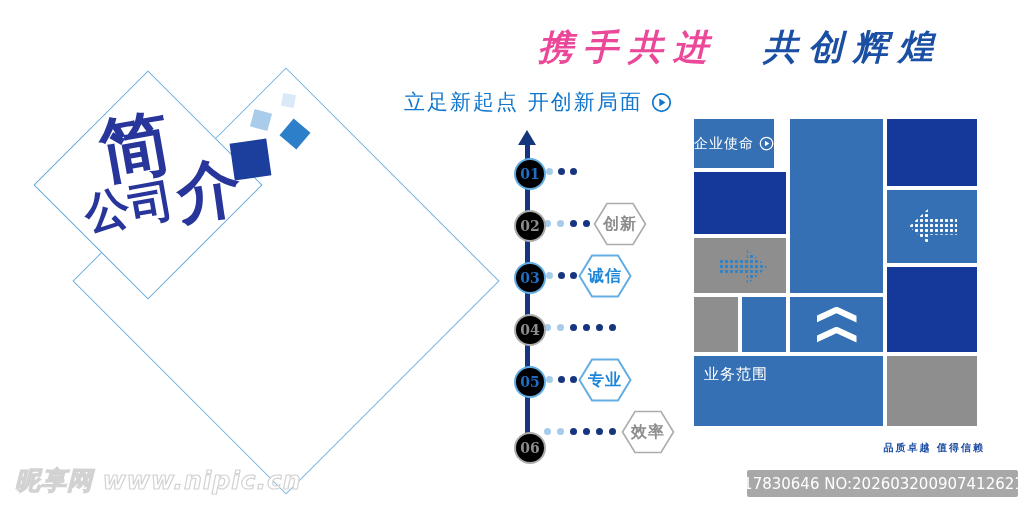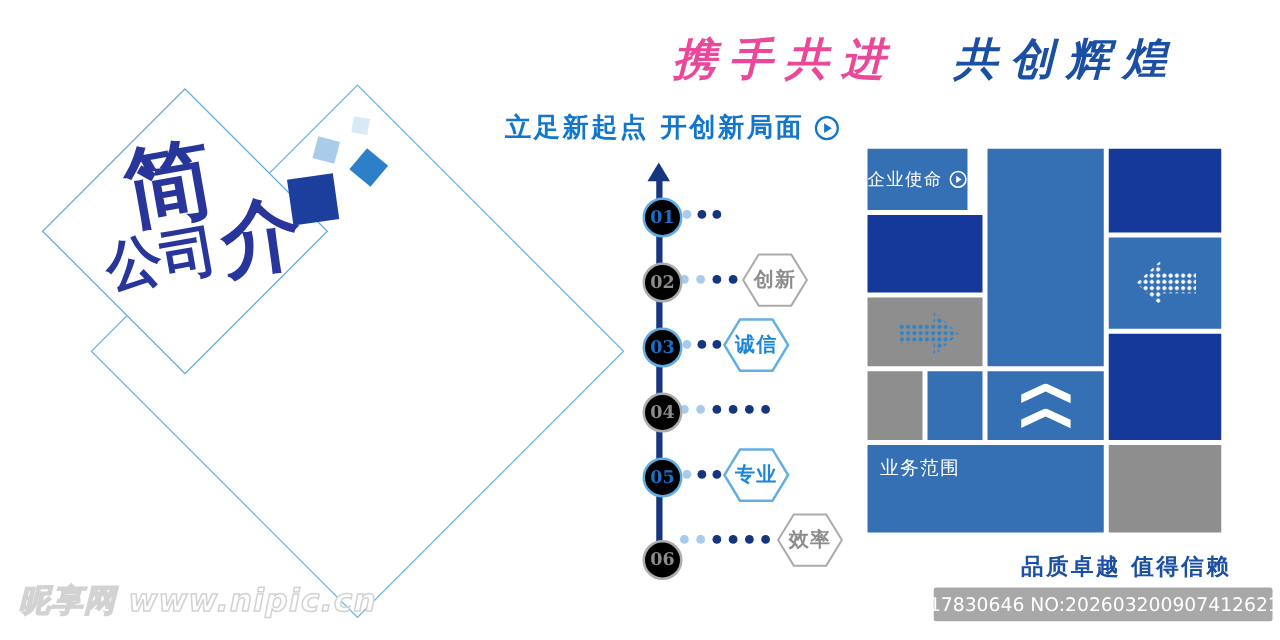--- a/index.html
+++ b/index.html
@@ -13,21 +13,21 @@
                 border:1px solid #5fa8db;background:#ffffff;transform:rotate(45deg);z-index:2;}
   .emblem-char{position:absolute;z-index:3;color:#28359b;font-weight:bold;line-height:1;
                font-family:"DejaVu Serif","Liberation Serif",serif;}
   .sq{position:absolute;z-index:3;}
 
   
   .main-title{position:absolute;left:538px;top:24px;font-size:35px;font-weight:bold;
               font-style:italic;letter-spacing:10px;white-space:nowrap;z-index:4;}
   .main-title .t1{color:#ec4899;margin-right:45px;}
   .main-title .t2{color:#1b4fa3;}
-  .subtitle{position:absolute;left:404px;top:88px;font-size:21px;font-weight:bold;
+  .subtitle{position:absolute;left:404px;top:88px;font-size:21px;font-weight:normal;
             color:#1176cc;letter-spacing:2px;white-space:nowrap;display:flex;
             align-items:center;gap:8px;z-index:4;}
 
   
   .tl-line{position:absolute;left:525px;top:144px;width:5px;height:319px;background:#16357f;z-index:3;}
   .tl-arrowhead{position:absolute;left:518px;top:130px;width:0;height:0;z-index:3;
                 border-left:9px solid transparent;border-right:9px solid transparent;
                 border-bottom:15px solid #16357f;}
   .tl-circle{position:absolute;width:28px;height:28px;border-radius:50%;background:#000000;z-index:4;
              display:flex;align-items:center;justify-content:center;font-size:14px;font-weight:bold;
@@ -49,21 +49,21 @@
   .mission-block{display:flex;align-items:center;justify-content:center;gap:5px;}
   .scope-block .mlabel{position:absolute;left:10px;top:9px;font-size:15px;}
   .dot-arrow{position:absolute;background-image:radial-gradient(circle,var(--dotc) 1.3px,transparent 1.9px);
              background-size:5px 5px;}
   .dot-arrow.pt-left{clip-path:polygon(0 50%,42% 0,42% 28%,100% 28%,100% 72%,42% 72%,42% 100%);}
   .dot-arrow.pt-right{clip-path:polygon(100% 50%,58% 0,58% 28%,0 28%,0 72%,58% 72%,58% 100%);}
   .chev-col{display:flex;flex-direction:column;align-items:center;justify-content:center;
             gap:4px;width:100%;height:100%;}
   .chev{width:40px;height:16px;background:#ffffff;
         clip-path:polygon(50% 0,100% 58%,100% 100%,50% 42%,0 100%,0 58%);}
-  .tagline{position:absolute;right:39px;top:441px;font-size:18px;font-weight:bold;
+  .tagline{position:absolute;right:39px;top:441px;font-size:10px;font-weight:bold;
            color:#1d4fa3;letter-spacing:2px;}
 
   
   .wm-site{position:absolute;left:15px;top:464px;font-size:25px;font-weight:bold;font-style:italic;
            color:#ffffff;-webkit-text-stroke:1.2px #d2d2d2;letter-spacing:1px;z-index:6;}
   .wm-idbar{position:absolute;left:747px;top:470px;width:271px;height:27px;background:#a8a8a8;
             border-radius:2px;display:flex;align-items:center;justify-content:center;
             color:#ffffff;font-size:15px;z-index:6;white-space:nowrap;}
 
   .icon-circle-play{display:inline-flex;flex:0 0 auto;}

